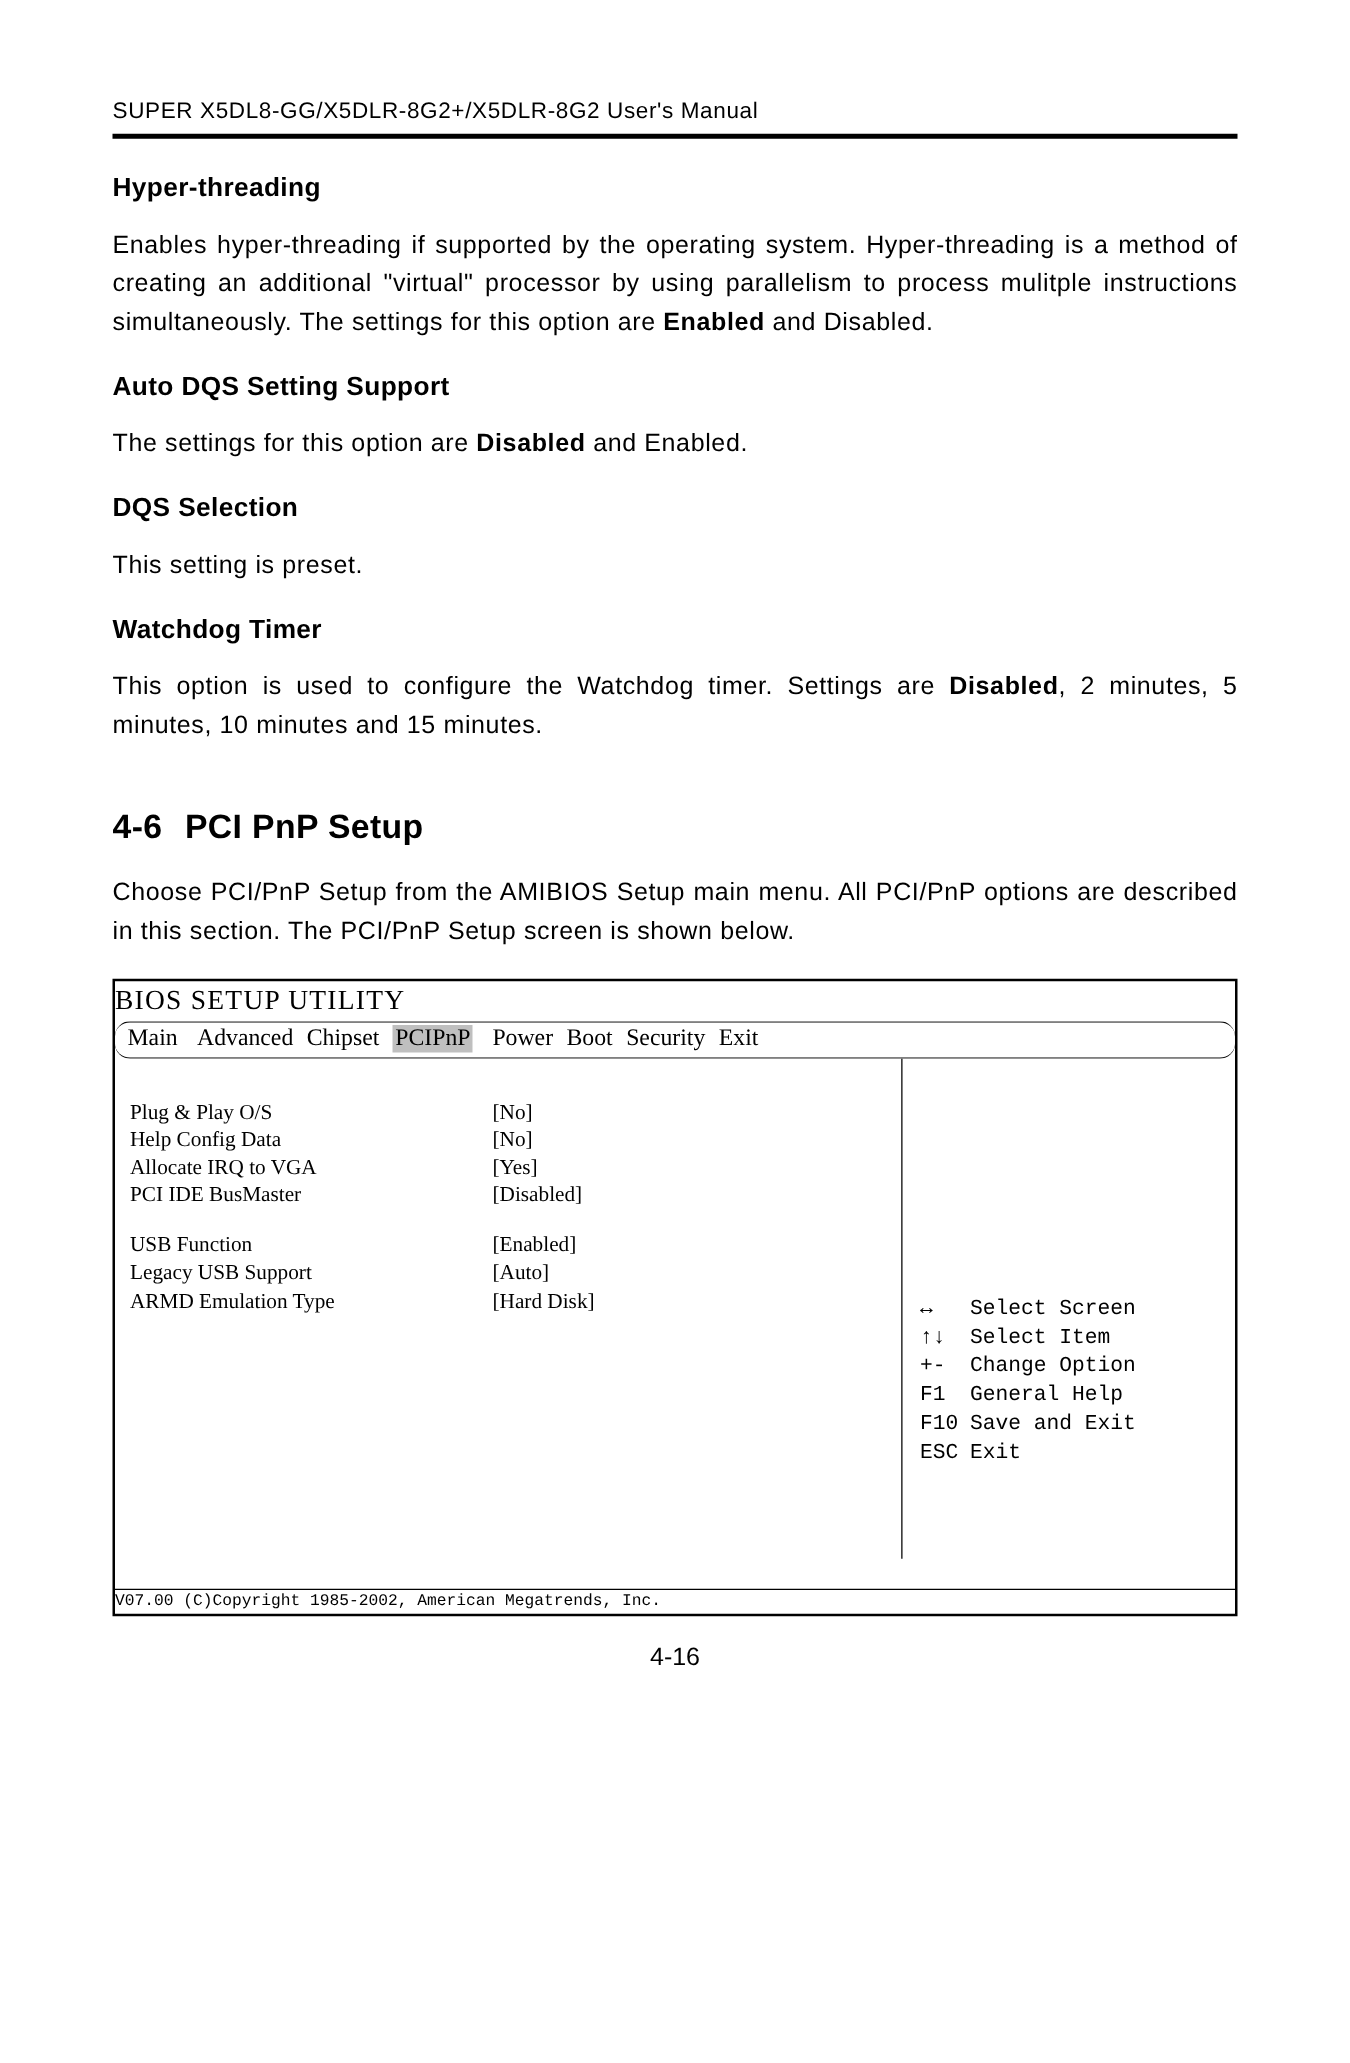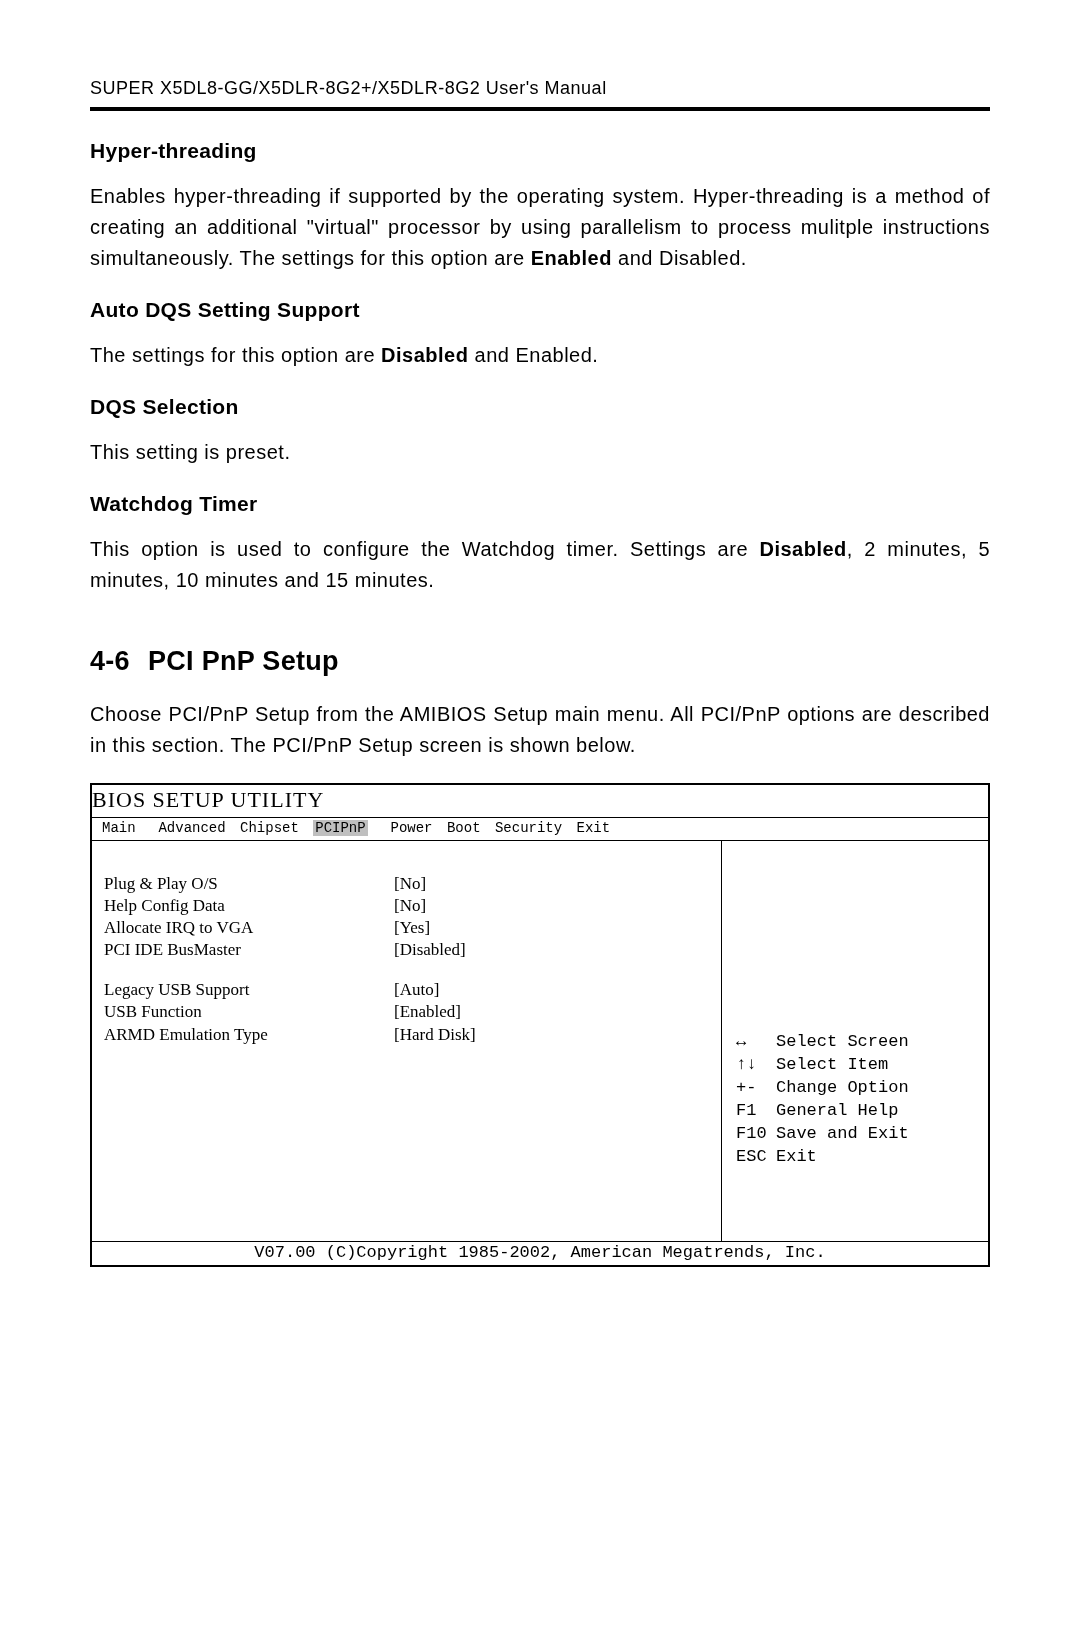--- a/index.html
+++ b/index.html
@@ -52,22 +52,23 @@
   .bios-title {
     font-family: Liberation Serif, serif;
     font-size: 22px;
     letter-spacing: 1px;
     padding: 2px 0 4px 0;
   }
   .bios-menubar {
     border-top: 1.5px solid #000;
     border-bottom: 1.5px solid #000;
     padding: 2px 10px 4px 10px;
-    font-family: Liberation Mono, monospace;
-    font-size: 14px;
+    font-family: Liberation Serif, serif;
+    font-size: 19px;
+    border-radius: 12px;
   }
   .bios-menubar span { display: inline-block; margin-right: 6px; }
   .bios-menubar .selected {
     background: #bfbfbf;
     padding: 0 2px;
   }
   .bios-body {
     display: flex;
     font-family: "Courier New", monospace;
     font-size: 17px;
@@ -92,24 +93,25 @@
   }
   .opt-label { width: 290px; }
   .opt-gap { height: 18px; }
   .nav-row {
     display: flex;
     line-height: 1.35;
   }
   .nav-key { width: 40px; }
   .bios-footer {
     border-top: 1.5px solid #000;
-    text-align: center;
+    text-align: left;
     font-family: "Courier New", monospace;
-    font-size: 17px;
+    font-size: 13px;
     padding: 1px 0 3px 0;
+    margin-top: 24px;
   }
   .page-number {
     text-align: center;
     font-size: 20px;
     margin-top: 22px;
   }
 </style>
 </head>
 <body>
 
@@ -168,26 +170,26 @@
         <div class="opt-row">
           <div class="opt-label">Allocate IRQ to VGA</div>
           <div>[Yes]</div>
         </div>
         <div class="opt-row">
           <div class="opt-label">PCI IDE BusMaster</div>
           <div>[Disabled]</div>
         </div>
         <div class="opt-gap"></div>
         <div class="opt-row">
+          <div class="opt-label">USB Function</div>
+          <div>[Enabled]</div>
+        </div>
+        <div class="opt-row">
           <div class="opt-label">Legacy USB Support</div>
           <div>[Auto]</div>
-        </div>
-        <div class="opt-row">
-          <div class="opt-label">USB Function</div>
-          <div>[Enabled]</div>
         </div>
         <div class="opt-row">
           <div class="opt-label">ARMD Emulation Type</div>
           <div>[Hard Disk]</div>
         </div>
       </div>
 
       <div class="bios-right">
         <div>
           <div class="nav-row">
@@ -215,13 +217,14 @@
             <div>Exit</div>
           </div>
         </div>
         <div style="height:60px"></div>
       </div>
     </div>
 
     <div class="bios-footer">V07.00 (C)Copyright 1985-2002, American Megatrends, Inc.</div>
   </div>
 
+  <div class="page-number">4-16</div>
 </div>
 
 </body></html>

